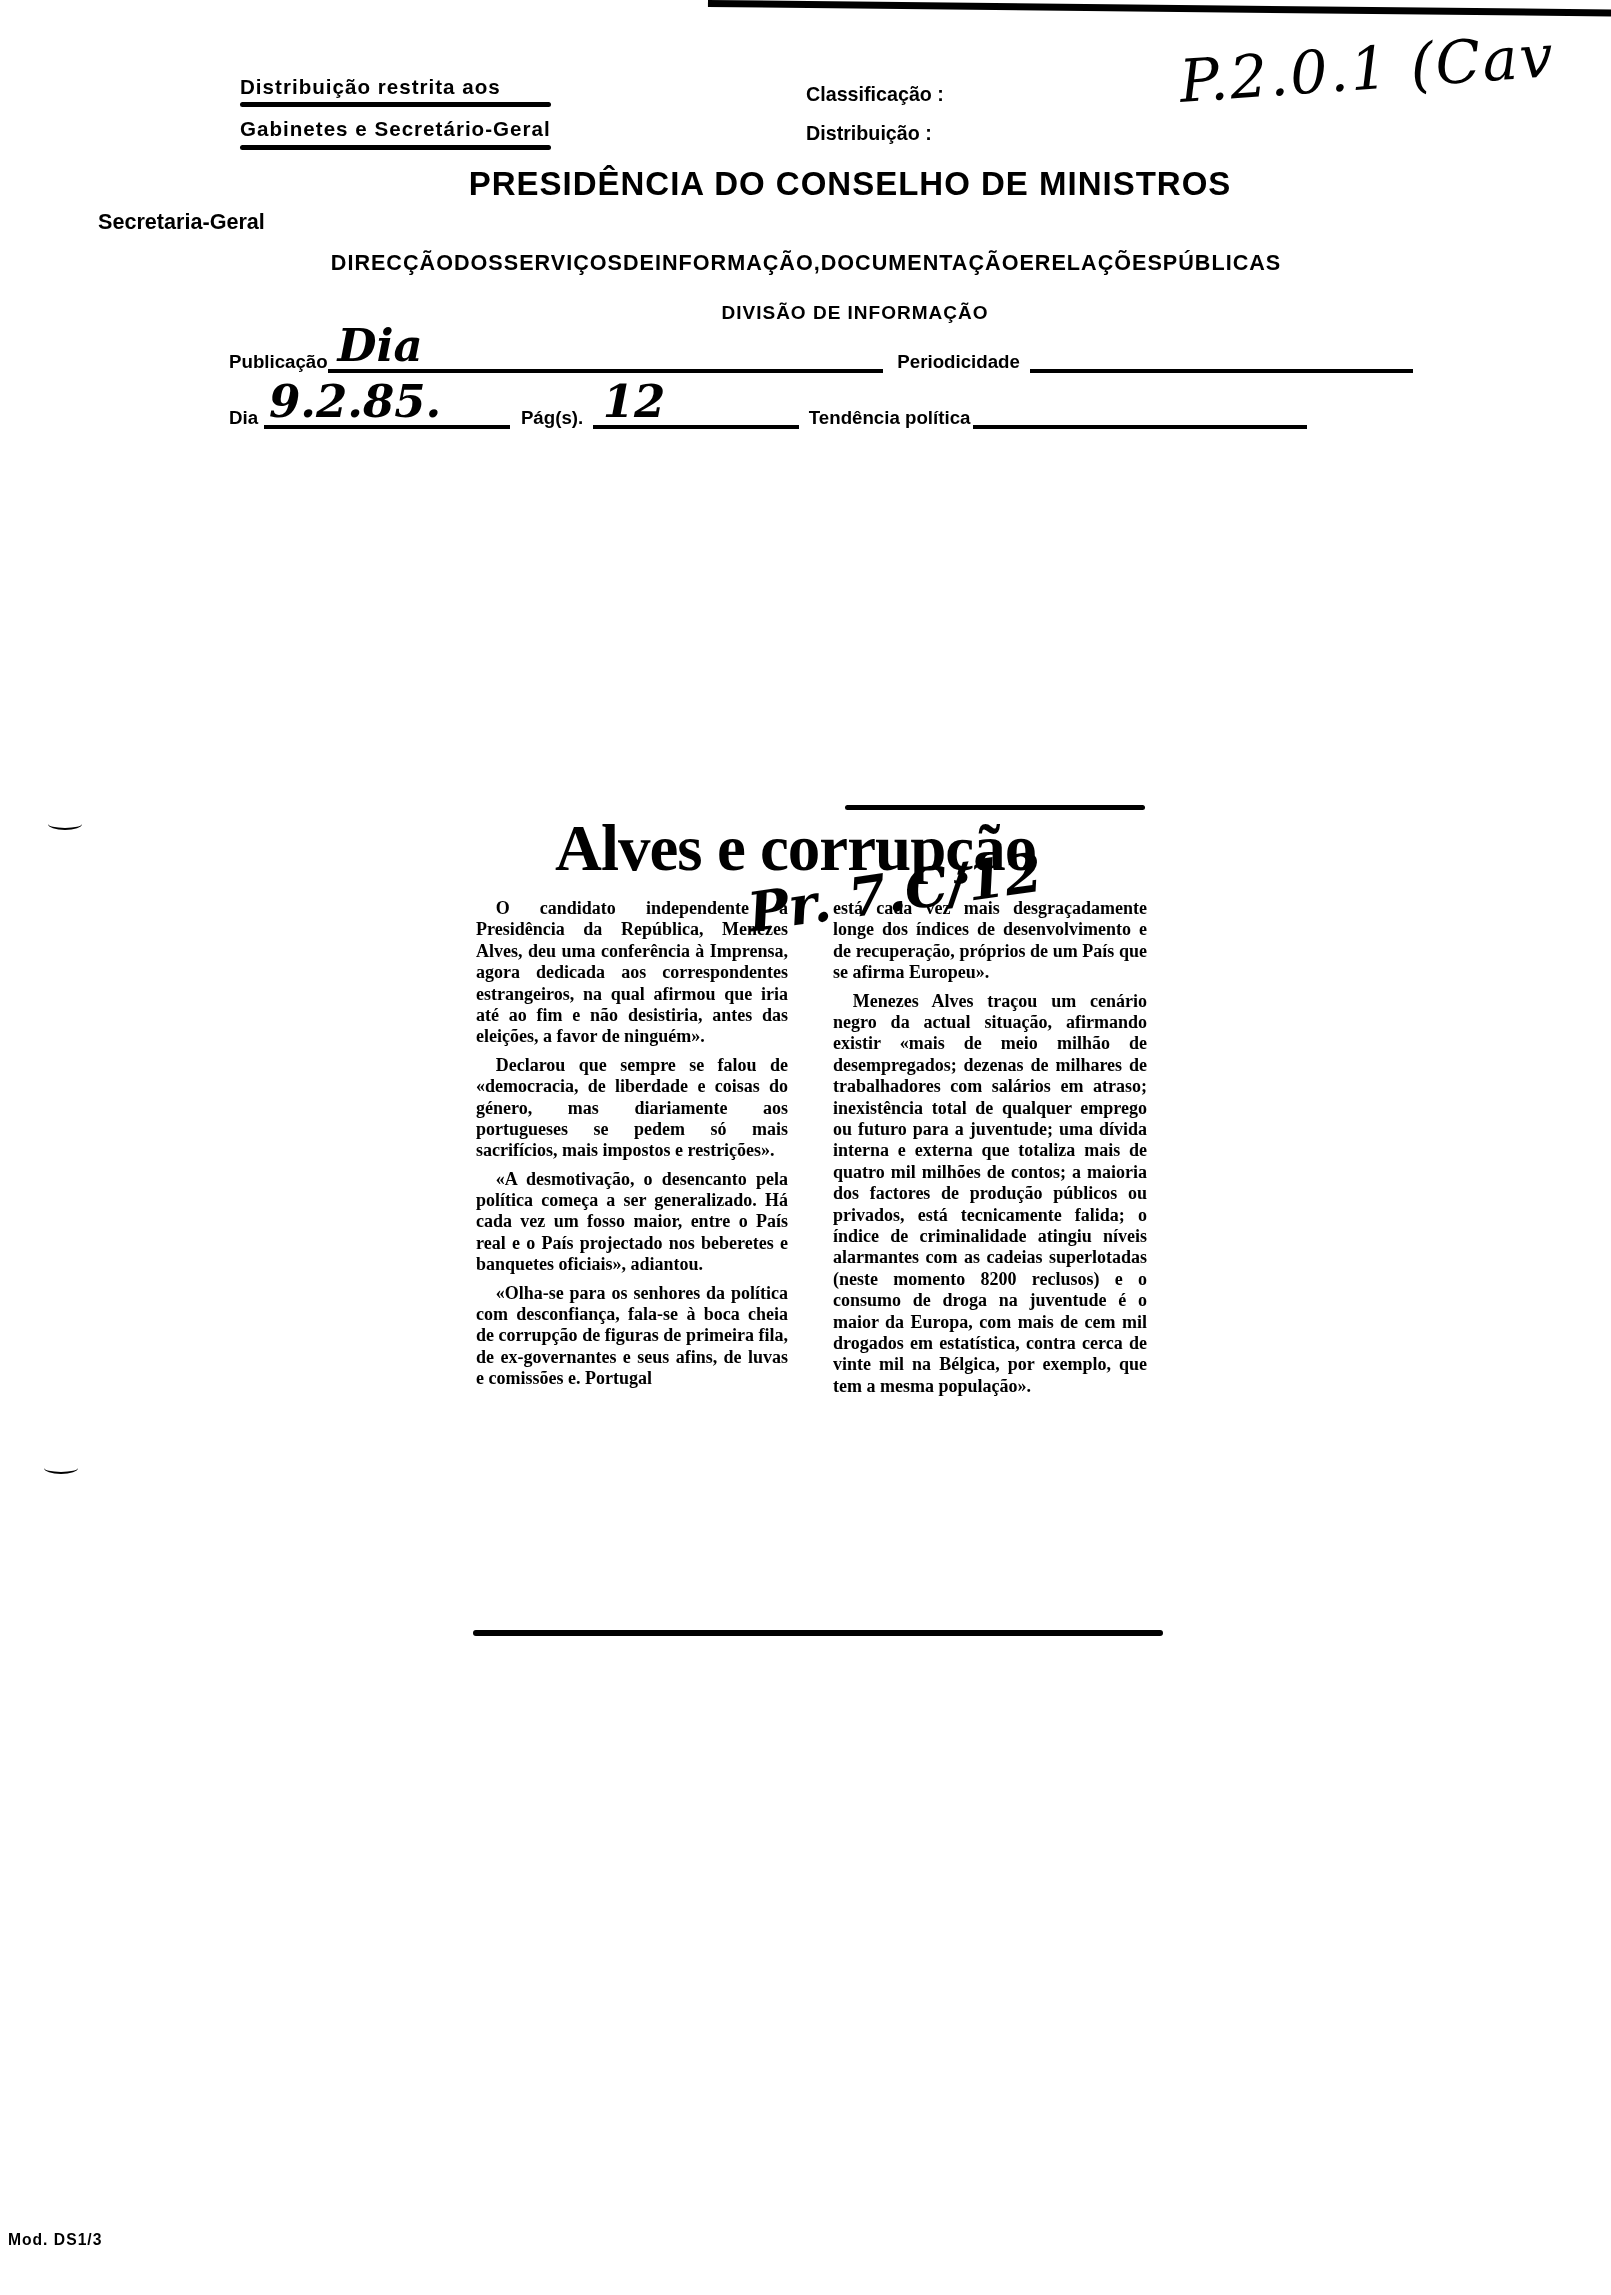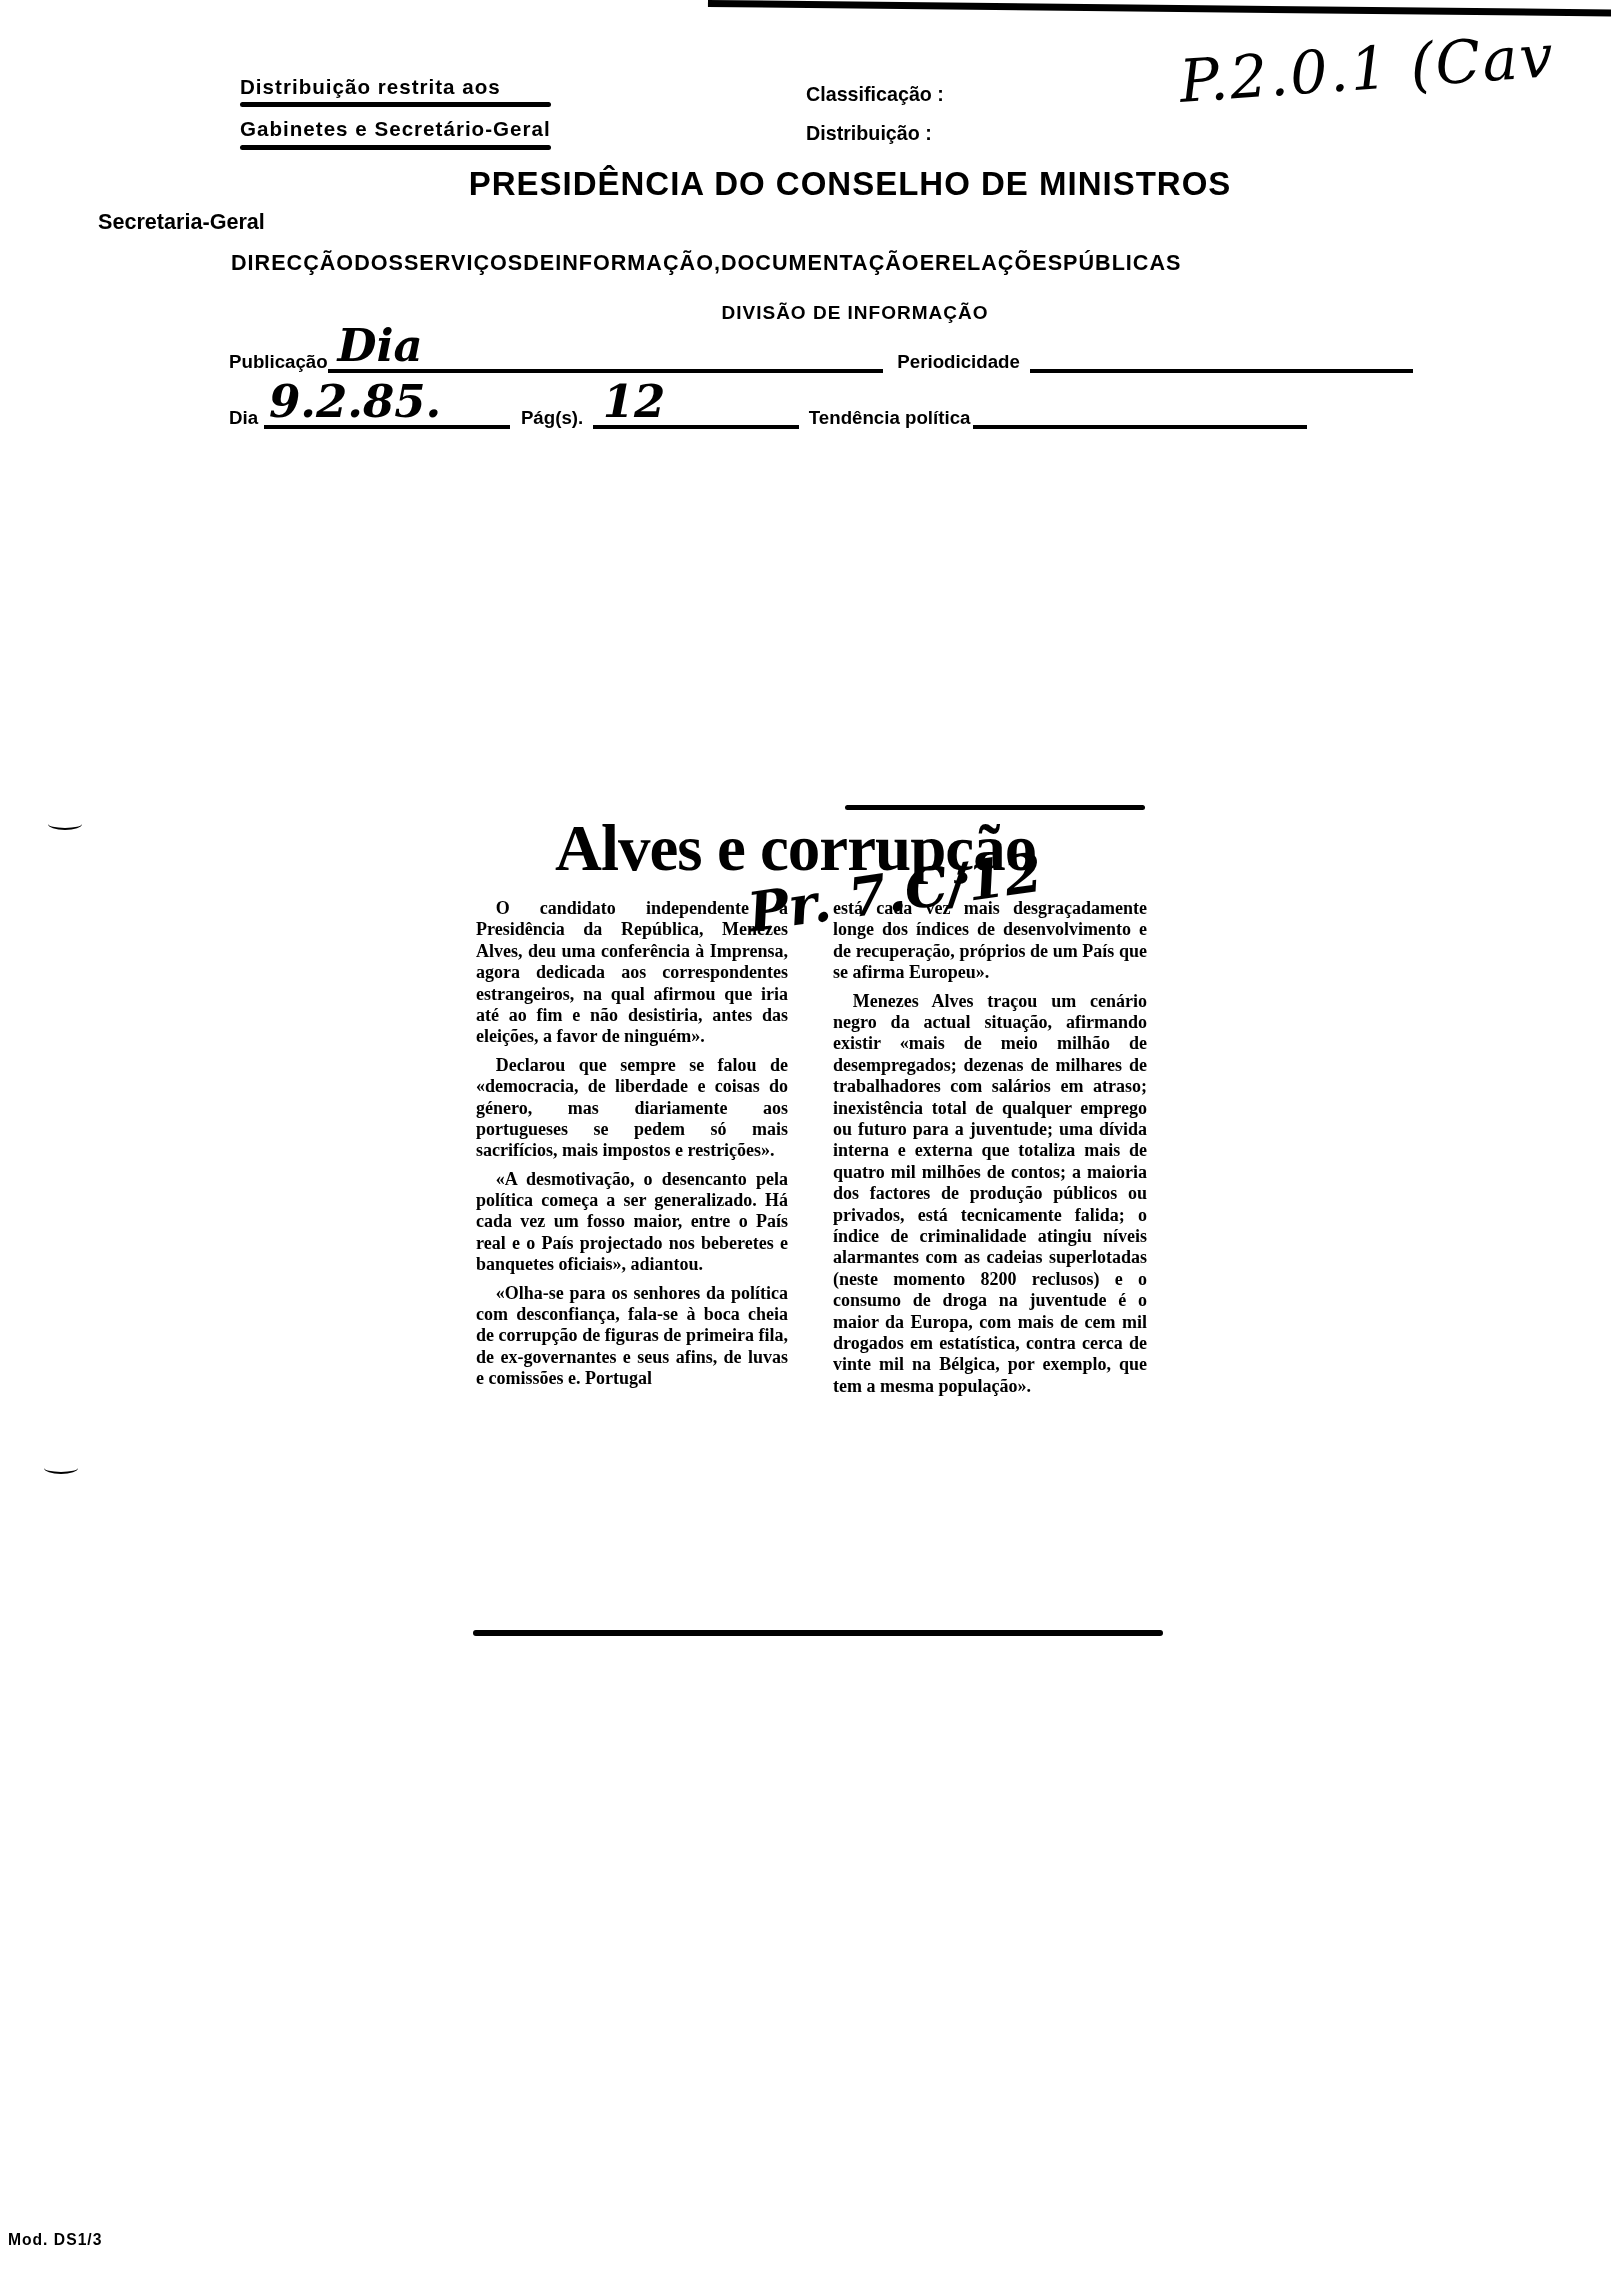--- a/index.html
+++ b/index.html
@@ -18,21 +18,21 @@
     .class-block { left: 806px; top: 75px; font-size: 19.7px; font-weight: bold; line-height: 39px; }
 
     .handwritten-ref { left: 1179px; top: 34px; font-family: "DejaVu Serif", serif; font-style: italic;
       font-size: 59px; letter-spacing: 2px; transform: rotate(-4deg); }
 
     .header-title { left: 0; width: 1612px; top: 165px; text-align: center; font-size: 33px;
       font-weight: bold; letter-spacing: 1px; padding-left: 88px; box-sizing: border-box; }
     .header-sub { left: 0; width: 1612px; top: 209px; text-align: left; font-size: 21.6px; font-weight: bold;
       padding-left: 98px; box-sizing: border-box; }
     .header-dept { left: 231px; width: 1150px; top: 250px; font-size: 21.6px; font-weight: bold;
-      display: flex; justify-content: flex-start; letter-spacing: 1px; }
+      display: flex; justify-content: center; letter-spacing: 1px; }
     .header-div { left: 0; width: 1612px; top: 302px; text-align: center; font-size: 19px; font-weight: bold;
       padding-left: 98px; box-sizing: border-box; letter-spacing: 1px; }
 
     .form-row { left: 229px; font-size: 18.7px; font-weight: bold; display: flex; align-items: flex-end; }
     .form-row .fld { display: inline-flex; align-items: flex-end; }
     .form-row .line { border-bottom: 4.4px solid #000; height: 24.6px; position: relative; }
     .form-row .hand { position: absolute; bottom: 1px; left: 9.8px; font-family: "DejaVu Serif", serif;
       font-style: italic; font-weight: bold; font-size: 45px; line-height: 45px; }
 
     .headline { left: 555px; top: 811px; font-family: Liberation Serif, serif;

